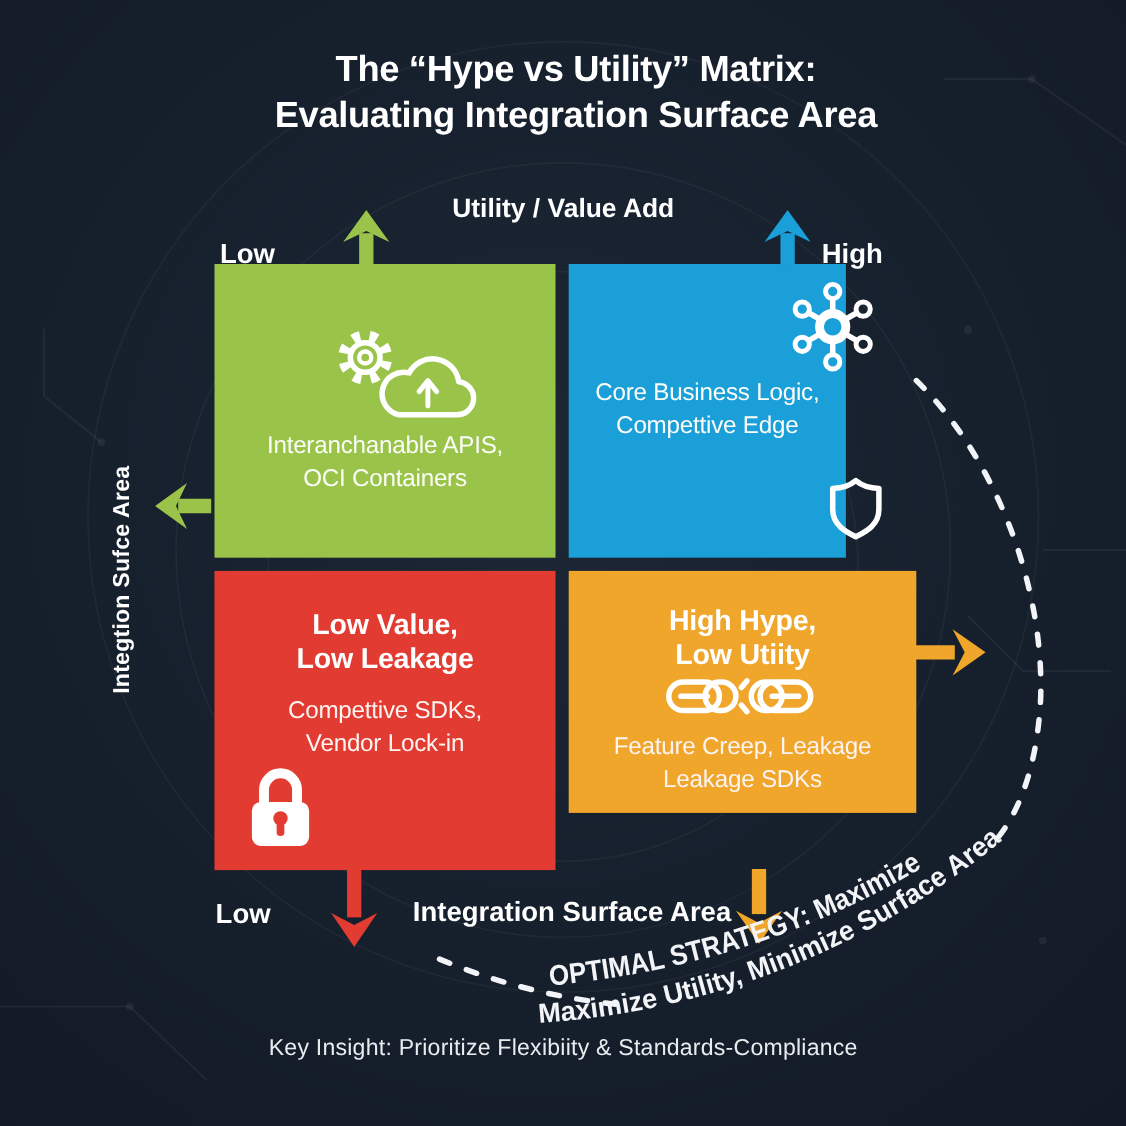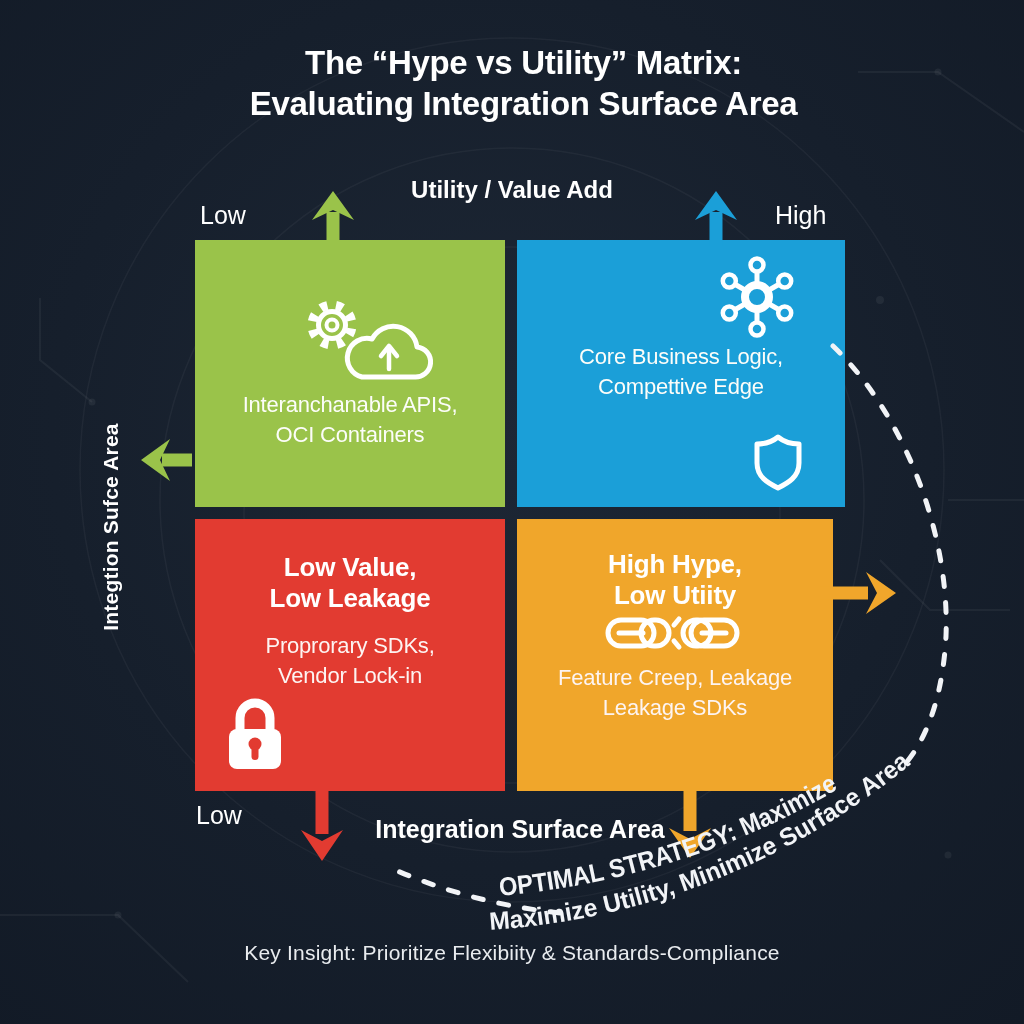--- a/index.html
+++ b/index.html
@@ -5,36 +5,36 @@
   html,body{margin:0;padding:0;background:#0e141e;}
   .canvas{
     position:relative;width:1024px;height:1024px;overflow:hidden;
     background:radial-gradient(circle at 48% 42%, #1d2735 0%, #161f2c 55%, #121a26 100%);
     font-family:"Liberation Sans",sans-serif;color:#ffffff;
   }
   .abs{position:absolute;}
   .bg-svg,.overlay-svg{position:absolute;left:0;top:0;width:1024px;height:1024px;pointer-events:none;}
   .title{left:0;right:0;top:42px;text-align:center;font-weight:bold;font-size:33px;line-height:41px;letter-spacing:-.3px;padding-left:23px;}
   .axis-top-label{left:0;right:0;top:176px;text-align:center;font-weight:bold;font-size:24px;}
-  .tick{font-weight:normal;font-size:25px;}
+  .tick{font-weight:bold;font-size:25px;margin-top:16px;}
   .tick-top-left{left:200px;top:201px;}
-  .tick-top-right{left:775px;top:201px;}
+  .tick-top-right{left:747px;top:201px;}
   .tick-bottom-left{left:196px;top:801px;}
   .axis-left-label{
     left:-16px;top:512px;width:260px;height:30px;text-align:center;
     transform:rotate(-90deg);font-weight:bold;font-size:21px;letter-spacing:.2px;
   }
   .axis-bottom-label{left:290px;top:815px;width:460px;text-align:center;font-weight:bold;font-size:25px;}
   .key-insight{left:0;right:0;top:941px;text-align:center;font-size:21px;font-weight:500;color:#e9ecef;letter-spacing:.2px;}
 
   .q{position:absolute;}
   .q-green{left:195px;top:240px;width:310px;height:267px;}
-  .q-blue{left:517px;top:240px;width:328px;height:267px;}
+  .q-blue{left:517px;top:240px;width:252px;height:267px;}
   .q-red{left:195px;top:519px;width:310px;height:272px;}
-  .q-orange{left:517px;top:519px;width:316px;height:272px;}
+  .q-orange{left:517px;top:519px;width:316px;height:220px;}
   .q-text{position:absolute;left:0;right:0;text-align:center;}
   .q-line{font-size:22px;font-weight:500;line-height:30px;letter-spacing:-.2px;color:#fcfdf9;}
   .q-heading{font-size:26px;font-weight:bold;line-height:31px;letter-spacing:-.2px;color:#ffffff;}
   .q-body{font-size:22px;font-weight:500;line-height:30px;letter-spacing:-.2px;color:#fdf4f2;}
   .icon-abs{position:absolute;}
   svg text{font-family:"Liberation Sans",sans-serif;}
 </style>
 </head>
 <body>
 
@@ -121,21 +121,21 @@
       <path d="M 27 5 C 33 10 41 12 48 12 V 31 C 48 45 37 51 27 56 C 17 51 6 45 6 31 V 12 C 13 12 21 10 27 5 Z" fill="none" stroke="#ffffff" stroke-width="5" stroke-linejoin="round"></path>
     </svg>
   </div>
 
   <div class="q q-red" style="background-color: rgb(226, 59, 49);">
     <div class="q-text" style="top:33px">
       <div class="q-heading">Low Value,</div>
       <div class="q-heading">Low Leakage</div>
     </div>
     <div class="q-text" style="top:112px">
-      <div class="q-body">Proprorary SDKs,</div>
+      <div class="q-body">Compettive SDKs,</div>
       <div class="q-body">Vendor Lock-in</div>
     </div>
     <svg class="icon-abs" style="left:28px;top:172px" width="64" height="82" viewBox="0 0 64 82">
       <path d="M 17 42 V 27 A 15 15 0 0 1 47 27 V 42" fill="none" stroke="#ffffff" stroke-width="9" stroke-linecap="round"></path>
       <rect x="6" y="38" width="52" height="40" rx="8" fill="#ffffff"></rect>
       <circle cx="32" cy="53" r="6.5" fill="#e23b31"></circle>
       <rect x="28.5" y="55" width="7" height="14" rx="3.5" fill="#e23b31"></rect>
     </svg>
   </div>
 

